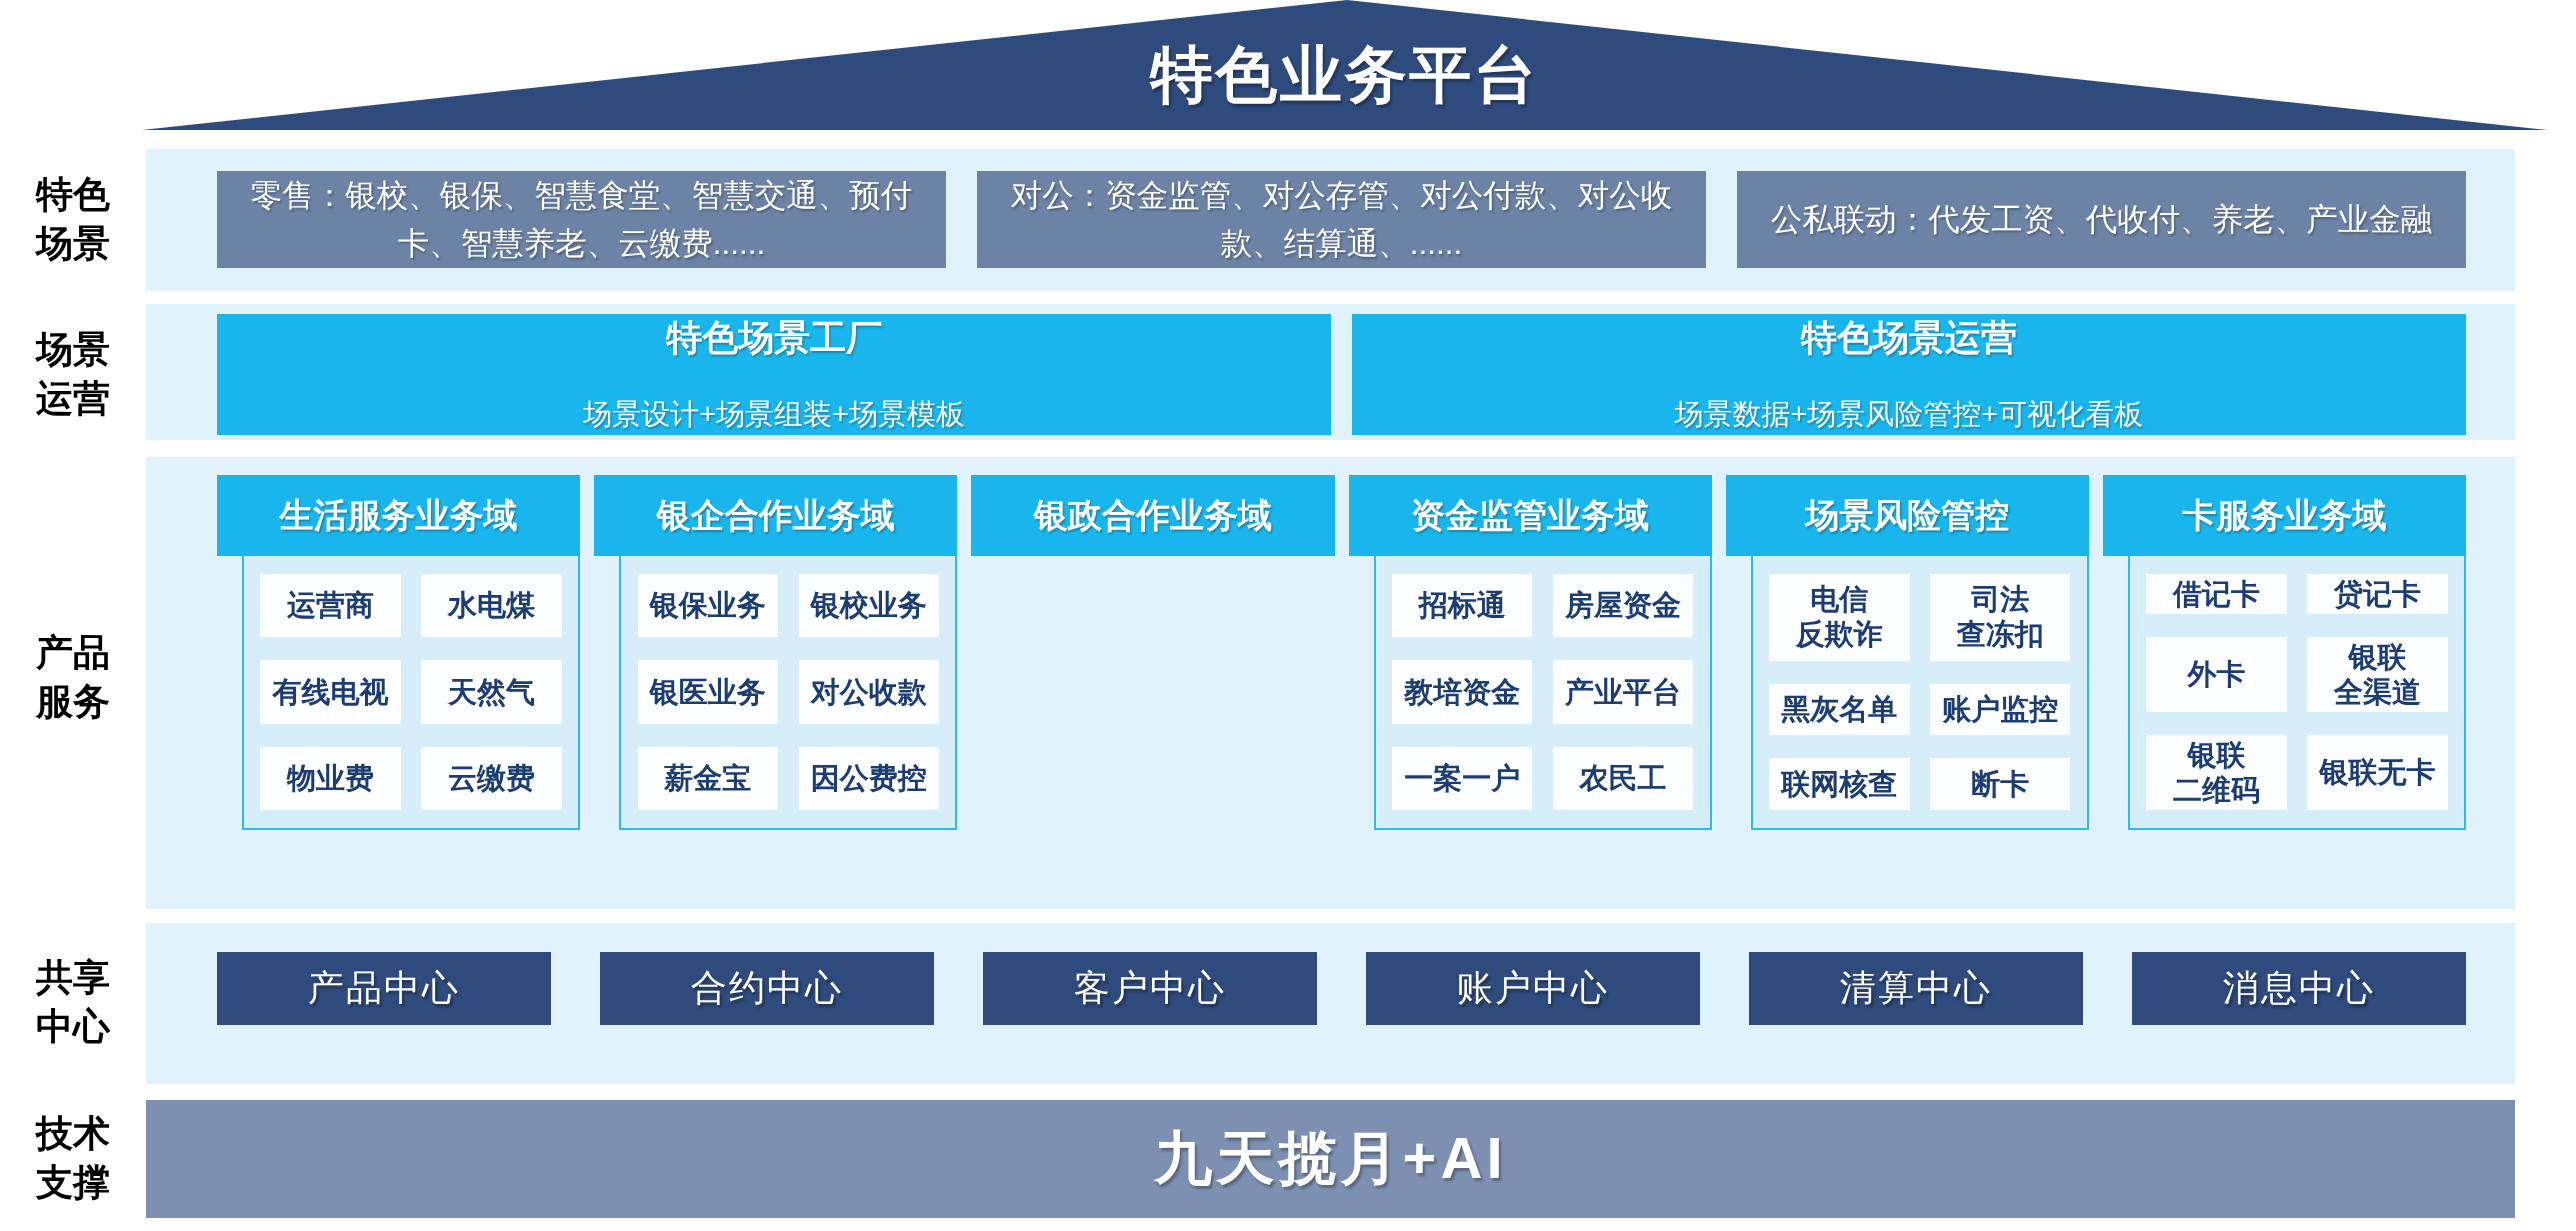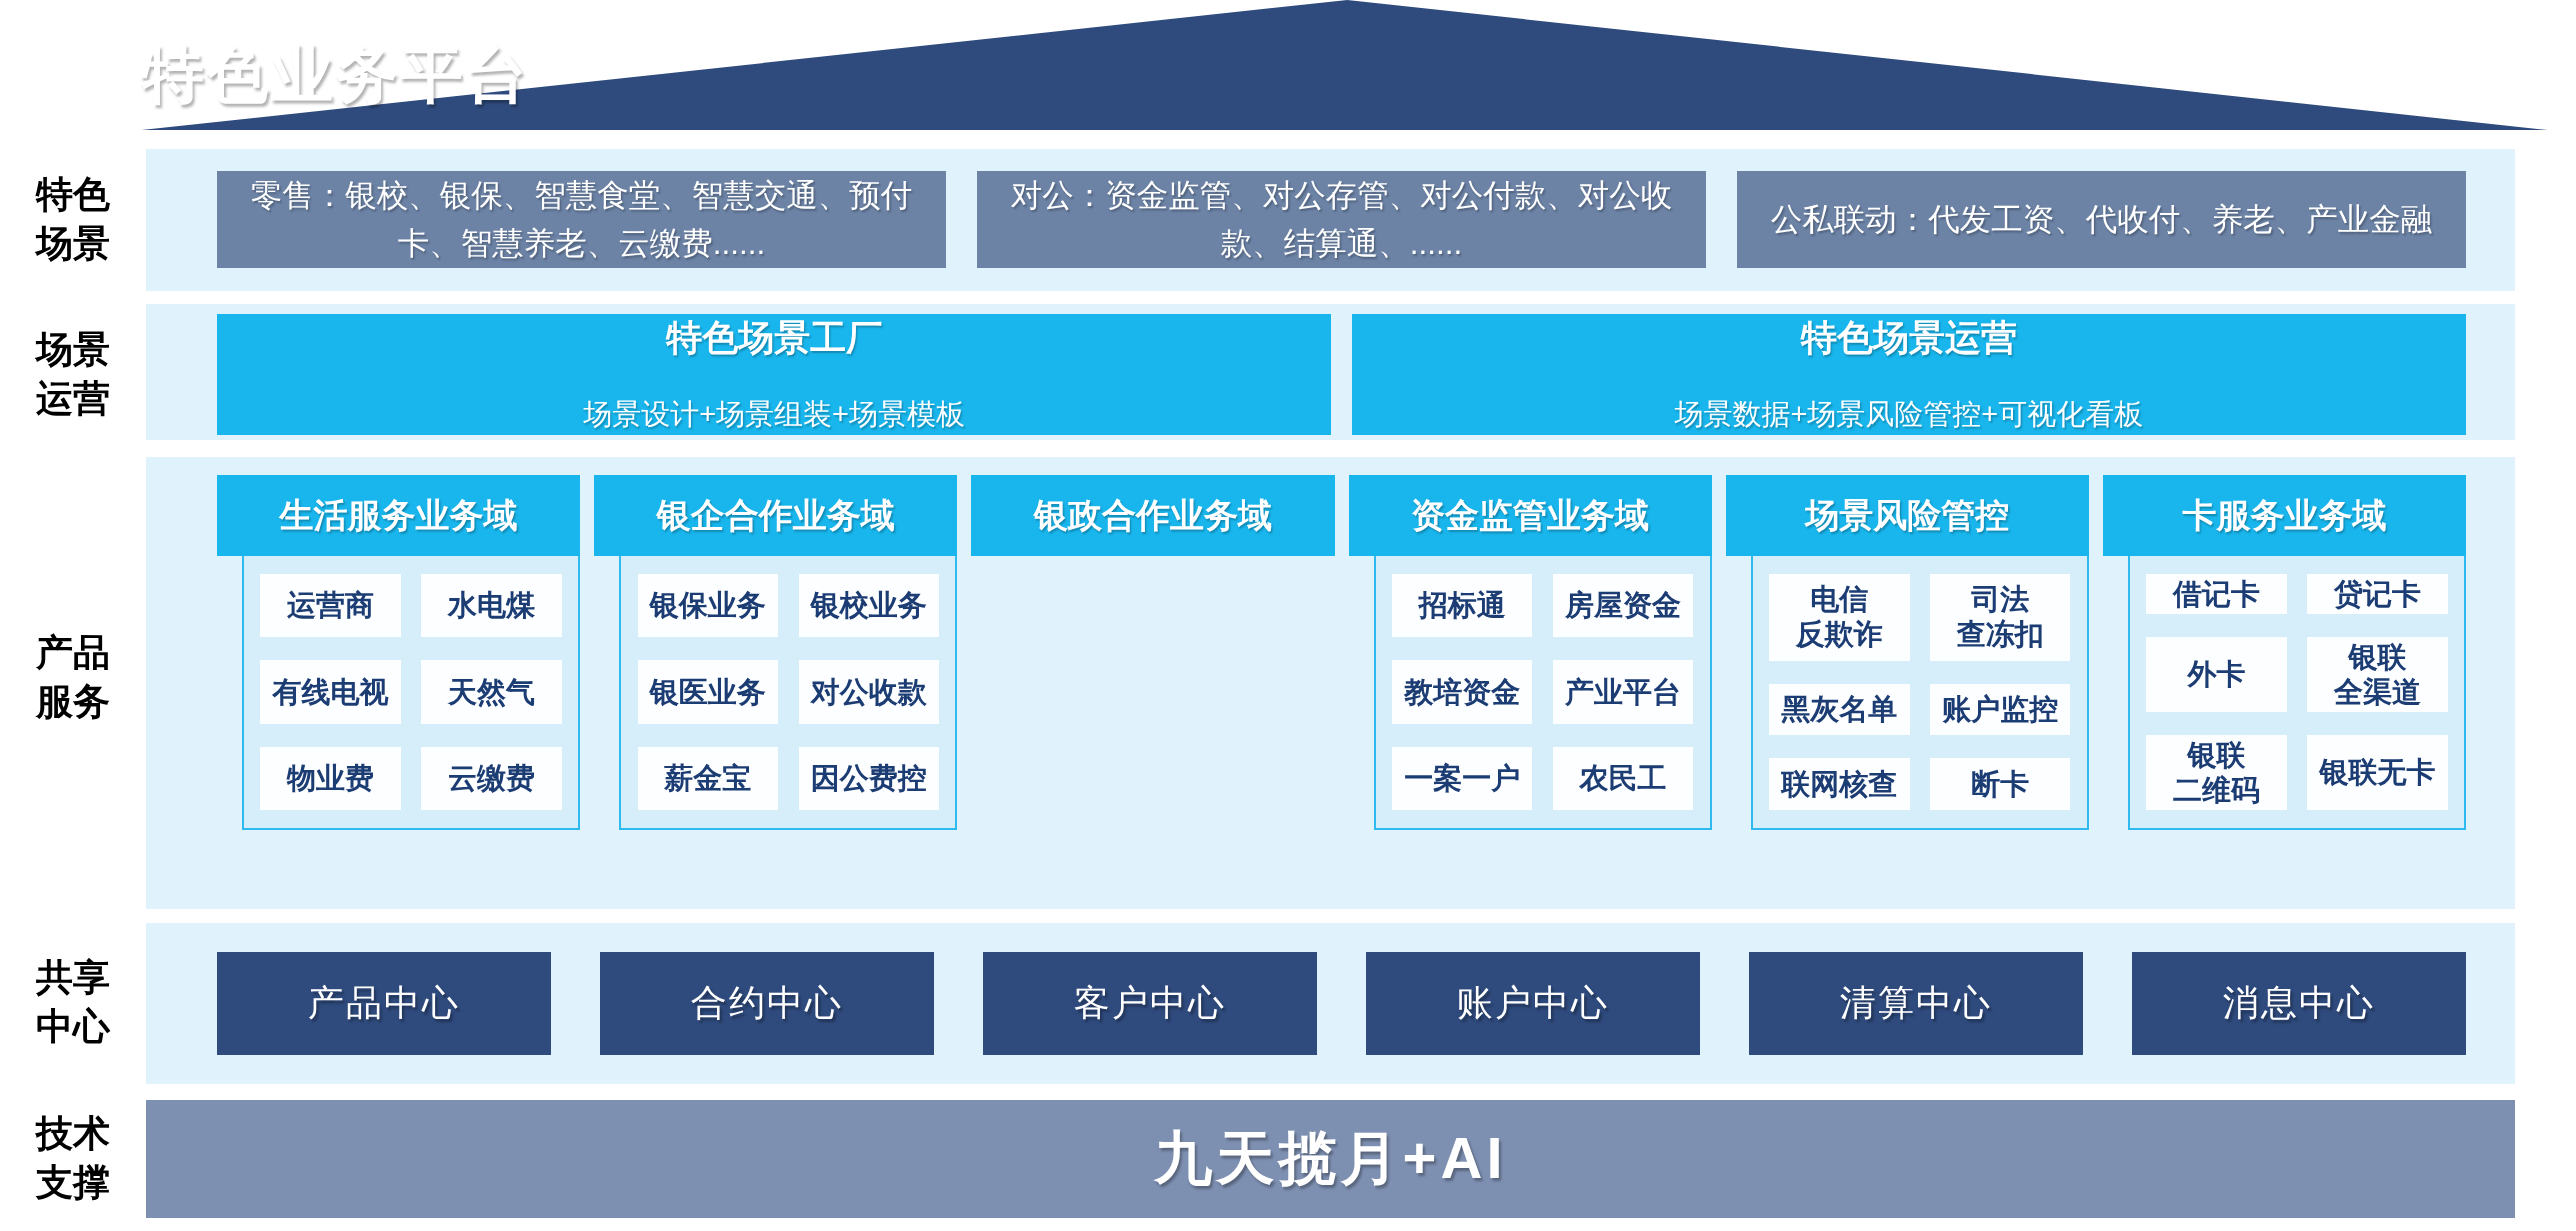--- a/index.html
+++ b/index.html
@@ -15,21 +15,21 @@
   
   .roof {
     position: absolute; left: 0; top: 0;
     width: 2576px; height: 130px;
     background: #2F4B7E;
     -webkit-clip-path: polygon(5.5% 100%, 52.3% 0%, 98.9% 100%);
     clip-path: polygon(5.5% 100%, 52.3% 0%, 98.9% 100%);
   }
   .roof-title {
     position: absolute; left: 5.5%; width: 93.4%; top: 33px;
-    text-align: left;
+    text-align: center;
     color: #ffffff; font-size: 62px; font-weight: bold;
     letter-spacing: 2.7px;
     text-shadow: 2.1px 2.7px 2.7px rgba(0,0,0,0.30);
   }
 
   
   .side-label {
     position: absolute; left: 0; width: 146px;
     text-align: center;
     color: #000000; font-size: 37px; font-weight: 600;
@@ -224,21 +224,21 @@
           <div class="cell">银联
 二维码</div>
           <div class="cell">银联无卡</div>
         </div>
       </div>
 
     </div>
   </div>
 
   <div class="band" style="top:923px;height:161px">
-    <div class="row-inner" style="top:29px;height:103px;gap:49px">
+    <div class="row-inner" style="top:29px;height:73px;gap:49px">
       <div class="center-box">产品中心</div>
       <div class="center-box">合约中心</div>
       <div class="center-box">客户中心</div>
       <div class="center-box">账户中心</div>
       <div class="center-box">清算中心</div>
       <div class="center-box">消息中心</div>
     </div>
   </div>
 
   <div class="tech-bar">九天揽月+AI</div>

